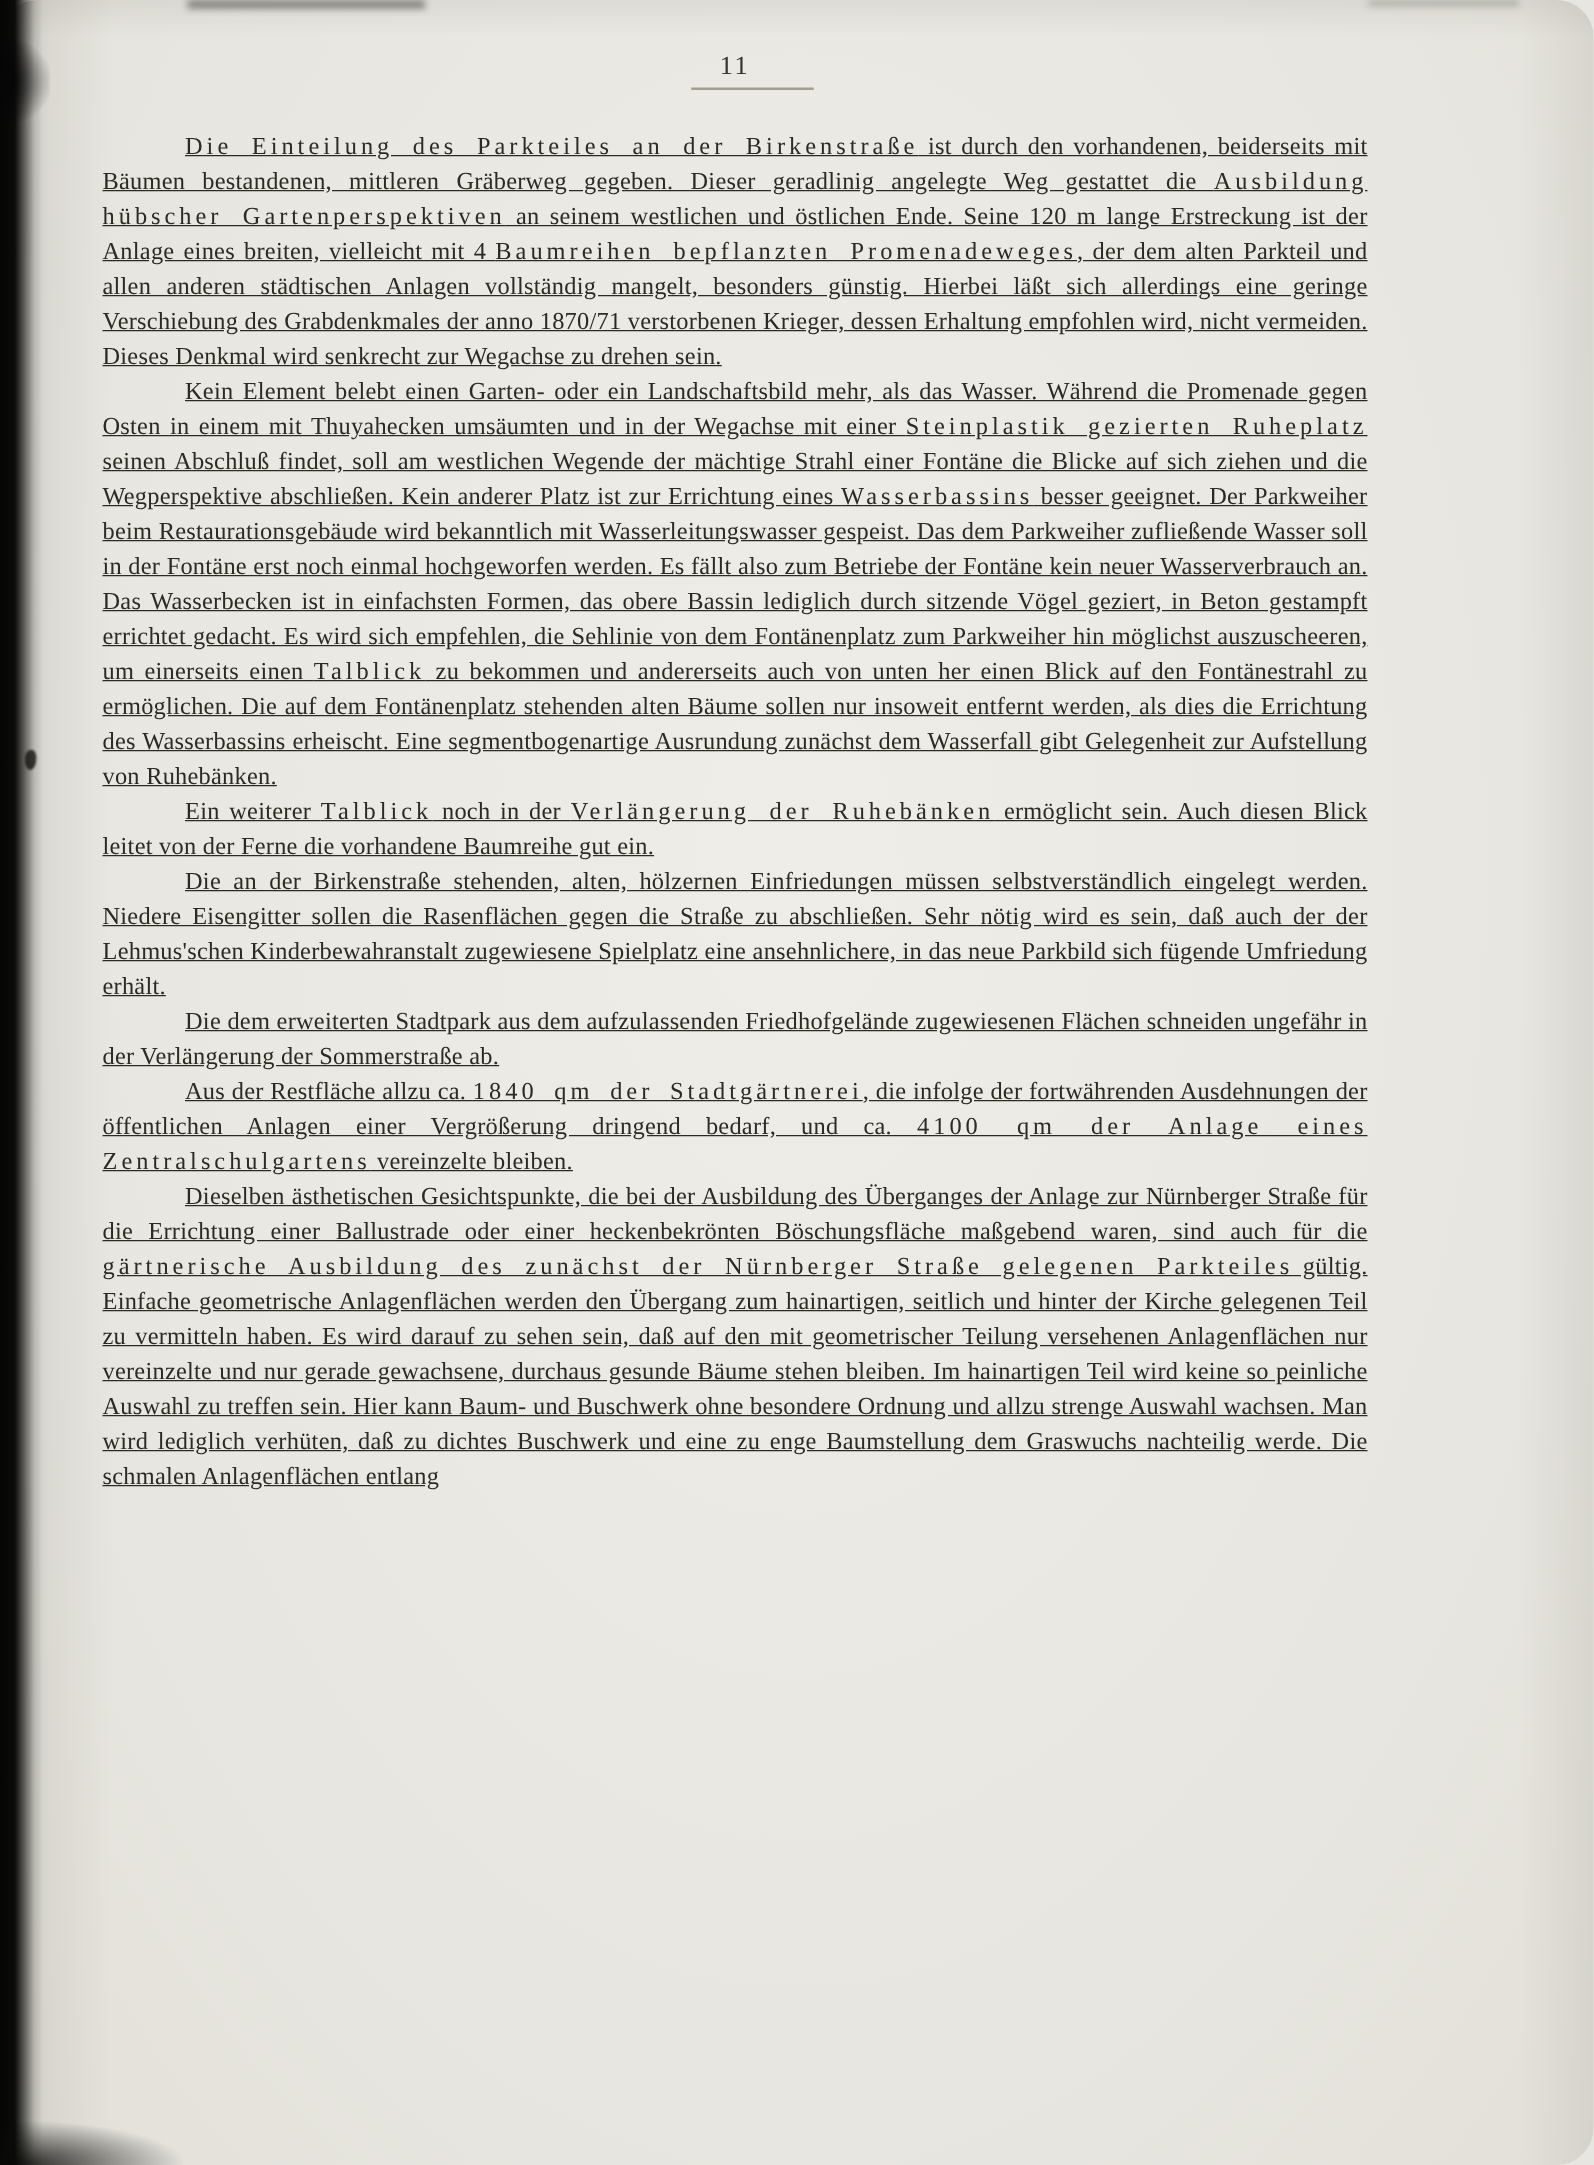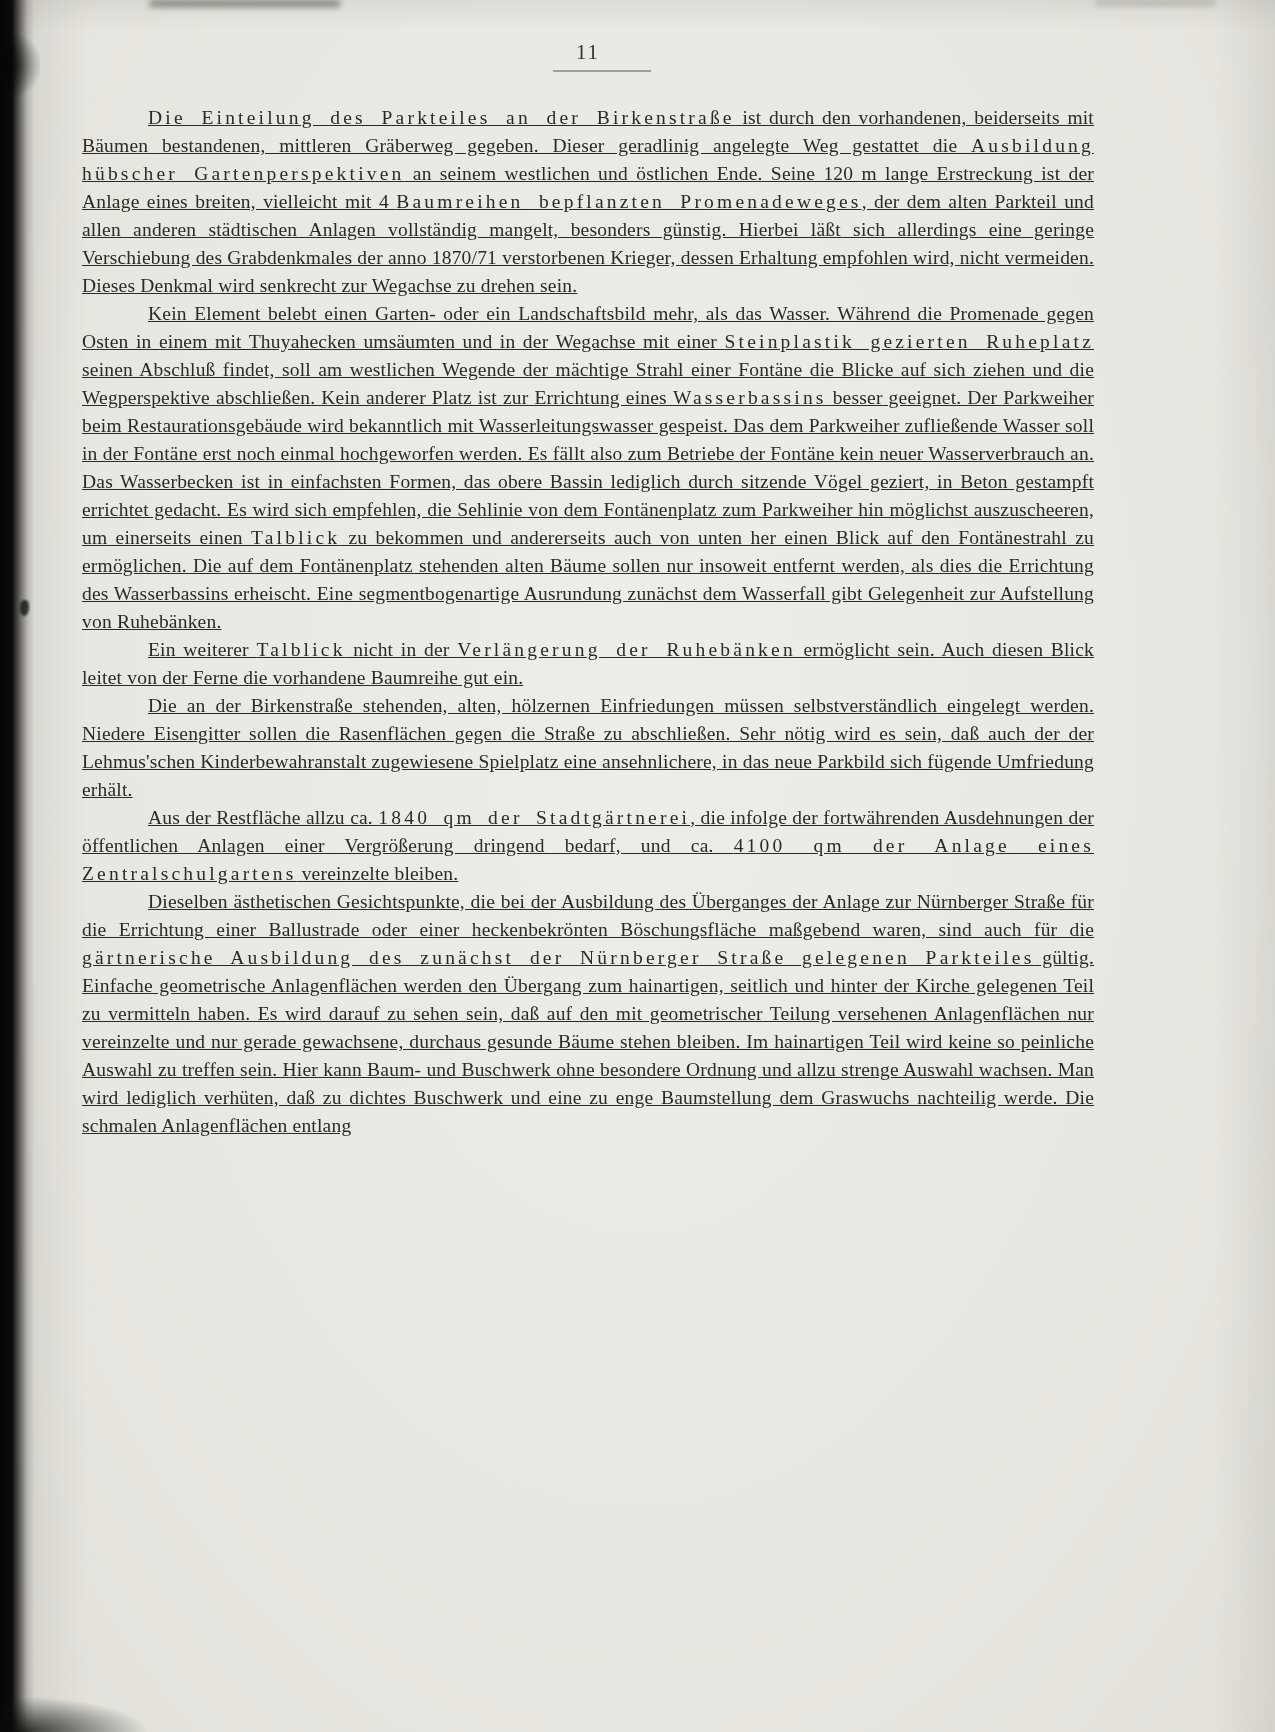--- a/index.html
+++ b/index.html
@@ -15,20 +15,21 @@
     font-family: "Liberation Serif", "DejaVu Serif", serif;
   }
   .page {
     position: absolute;
     inset: 0;
     background:
       linear-gradient(90deg, rgba(70,70,65,0.25) 0px, rgba(120,118,110,0.10) 40px, rgba(0,0,0,0) 90px),
       linear-gradient(270deg, rgba(90,88,80,0.10) 0px, rgba(0,0,0,0) 60px),
       linear-gradient(180deg, rgba(100,98,90,0.10) 0px, rgba(0,0,0,0) 30px),
       radial-gradient(ellipse at 50% 40%, #efede7 0%, #e9e7e1 60%, #e2e0d9 100%);
+    border-radius: 30px;
   }
   
   .edge-left {
     position: absolute;
     left: 0; top: 0; bottom: 0;
     width: 34px;
     background: linear-gradient(90deg, #050505 0%, #0b0b0a 35%, rgba(25,25,22,0.55) 60%, rgba(60,58,52,0.18) 80%, rgba(0,0,0,0) 100%);
     filter: blur(0.6px);
   }
   .edge-left-bulge {
@@ -122,18 +123,19 @@
   <div class="smudge-bottom-left"></div>
 
   <div class="header">
     <div class="pagenum">11</div>
     <div class="pagenum-rule"></div>
   </div>
 
   <div class="body-text">
       <p class="para"><span class="sp">Die Einteilung des Parkteiles an der Birkenstraße</span><span class="n"> ist durch den vorhandenen, beiderseits mit Bäumen bestandenen, mittleren Gräberweg gegeben. Dieser geradlinig angelegte Weg gestattet die </span><span class="sp">Ausbildung hübscher Gartenperspektiven</span><span class="n"> an seinem westlichen und östlichen Ende. Seine 120 m lange Erstreckung ist der Anlage eines breiten, vielleicht mit 4 </span><span class="sp">Baumreihen bepflanzten Promenadeweges</span><span class="n">, der dem alten Parkteil und allen anderen städtischen Anlagen vollständig mangelt, besonders günstig. Hierbei läßt sich allerdings eine geringe Verschiebung des Grabdenkmales der anno 1870/71 verstorbenen Krieger, dessen Erhaltung empfohlen wird, nicht vermeiden. Dieses Denkmal wird senkrecht zur Wegachse zu drehen sein.</span></p>
       <p class="para"><span class="n">Kein Element belebt einen Garten- oder ein Landschaftsbild mehr, als das Wasser. Während die Promenade gegen Osten in einem mit Thuyahecken umsäumten und in der Wegachse mit einer </span><span class="sp">Steinplastik gezierten Ruheplatz</span><span class="n"> seinen Abschluß findet, soll am westlichen Wegende der mächtige Strahl einer Fontäne die Blicke auf sich ziehen und die Wegperspektive abschließen. Kein anderer Platz ist zur Errichtung eines </span><span class="sp">Wasserbassins</span><span class="n"> besser geeignet. Der Parkweiher beim Restaurationsgebäude wird bekanntlich mit Wasserleitungswasser gespeist. Das dem Parkweiher zufließende Wasser soll in der Fontäne erst noch einmal hochgeworfen werden. Es fällt also zum Betriebe der Fontäne kein neuer Wasserverbrauch an. Das Wasserbecken ist in einfachsten Formen, das obere Bassin lediglich durch sitzende Vögel geziert, in Beton gestampft errichtet gedacht. Es wird sich empfehlen, die Sehlinie von dem Fontänenplatz zum Parkweiher hin möglichst auszuscheeren, um einerseits einen </span><span class="sp">Talblick</span><span class="n"> zu bekommen und andererseits auch von unten her einen Blick auf den Fontänestrahl zu ermöglichen. Die auf dem Fontänenplatz stehenden alten Bäume sollen nur insoweit entfernt werden, als dies die Errichtung des Wasserbassins erheischt. Eine segmentbogenartige Ausrundung zunächst dem Wasserfall gibt Gelegenheit zur Aufstellung von Ruhebänken.</span></p>
-      <p class="para"><span class="n">Ein weiterer </span><span class="sp">Talblick</span><span class="n"> nicht in der </span><span class="sp">Verlängerung der Ruhebänken</span><span class="n"> ermöglicht sein. Auch diesen Blick leitet von der Ferne die vorhandene Baumreihe gut ein.</span></p>
+      <p class="para"><span class="n">Ein weiterer </span><span class="sp">Talblick</span><span class="n"> noch in der </span><span class="sp">Verlängerung der Ruhebänken</span><span class="n"> ermöglicht sein. Auch diesen Blick leitet von der Ferne die vorhandene Baumreihe gut ein.</span></p>
       <p class="para"><span class="n">Die an der Birkenstraße stehenden, alten, hölzernen Einfriedungen müssen selbstverständlich eingelegt werden. Niedere Eisengitter sollen die Rasenflächen gegen die Straße zu abschließen. Sehr nötig wird es sein, daß auch der der Lehmus'schen Kinderbewahranstalt zugewiesene Spielplatz eine ansehnlichere, in das neue Parkbild sich fügende Umfriedung erhält.</span></p>
+      <p class="para"><span class="n">Die dem erweiterten Stadtpark aus dem aufzulassenden Friedhofgelände zugewiesenen Flächen schneiden ungefähr in der Verlängerung der Sommerstraße ab.</span></p>
       <p class="para"><span class="n">Aus der Restfläche allzu ca. </span><span class="sp">1840 qm der Stadtgärtnerei</span><span class="n">, die infolge der fortwährenden Ausdehnungen der öffentlichen Anlagen einer Vergrößerung dringend bedarf, und ca. </span><span class="sp">4100 qm der Anlage eines Zentralschulgartens</span><span class="n"> vereinzelte bleiben.</span></p>
       <p class="para"><span class="n">Dieselben ästhetischen Gesichtspunkte, die bei der Ausbildung des Überganges der Anlage zur Nürnberger Straße für die Errichtung einer Ballustrade oder einer heckenbekrönten Böschungsfläche maßgebend waren, sind auch für die </span><span class="sp">gärtnerische Ausbildung des zunächst der Nürnberger Straße gelegenen Parkteiles</span><span class="n"> gültig. Einfache geometrische Anlagenflächen werden den Übergang zum hainartigen, seitlich und hinter der Kirche gelegenen Teil zu vermitteln haben. Es wird darauf zu sehen sein, daß auf den mit geometrischer Teilung versehenen Anlagenflächen nur vereinzelte und nur gerade gewachsene, durchaus gesunde Bäume stehen bleiben. Im hainartigen Teil wird keine so peinliche Auswahl zu treffen sein. Hier kann Baum- und Buschwerk ohne besondere Ordnung und allzu strenge Auswahl wachsen. Man wird lediglich verhüten, daß zu dichtes Buschwerk und eine zu enge Baumstellung dem Graswuchs nachteilig werde. Die schmalen Anlagenflächen entlang</span></p>
     </div>
 </div>
 
 </body></html>

